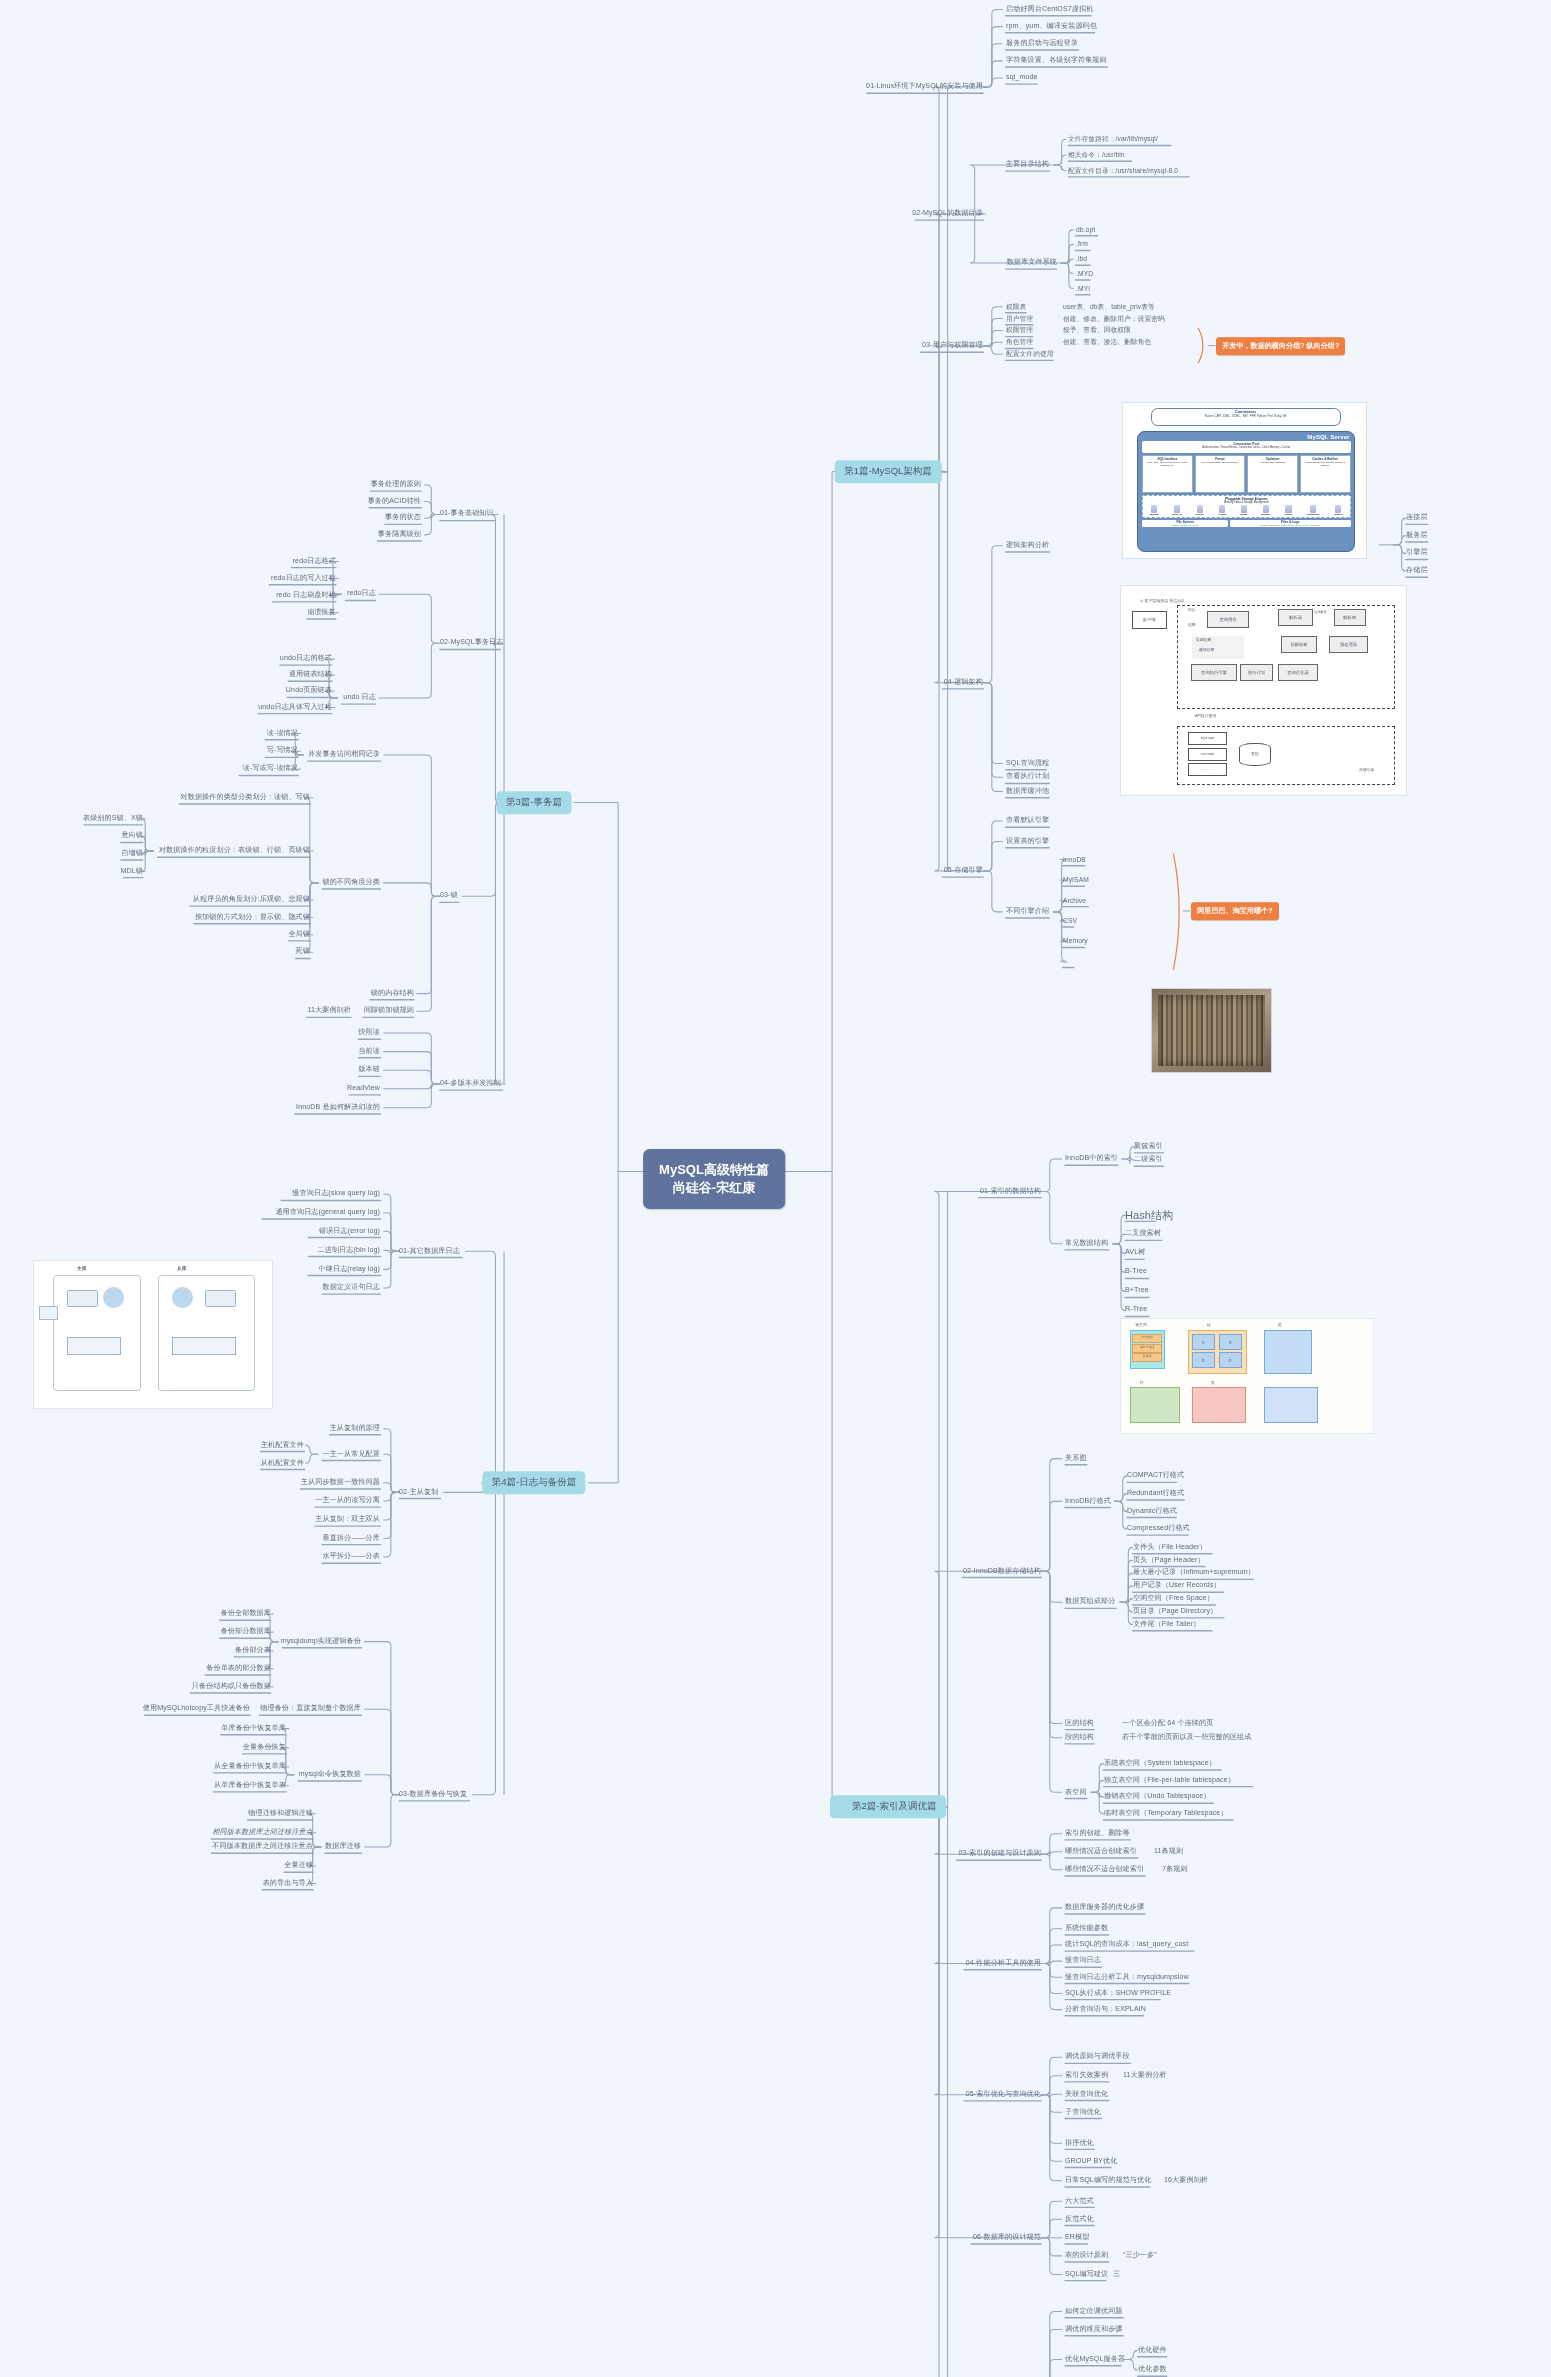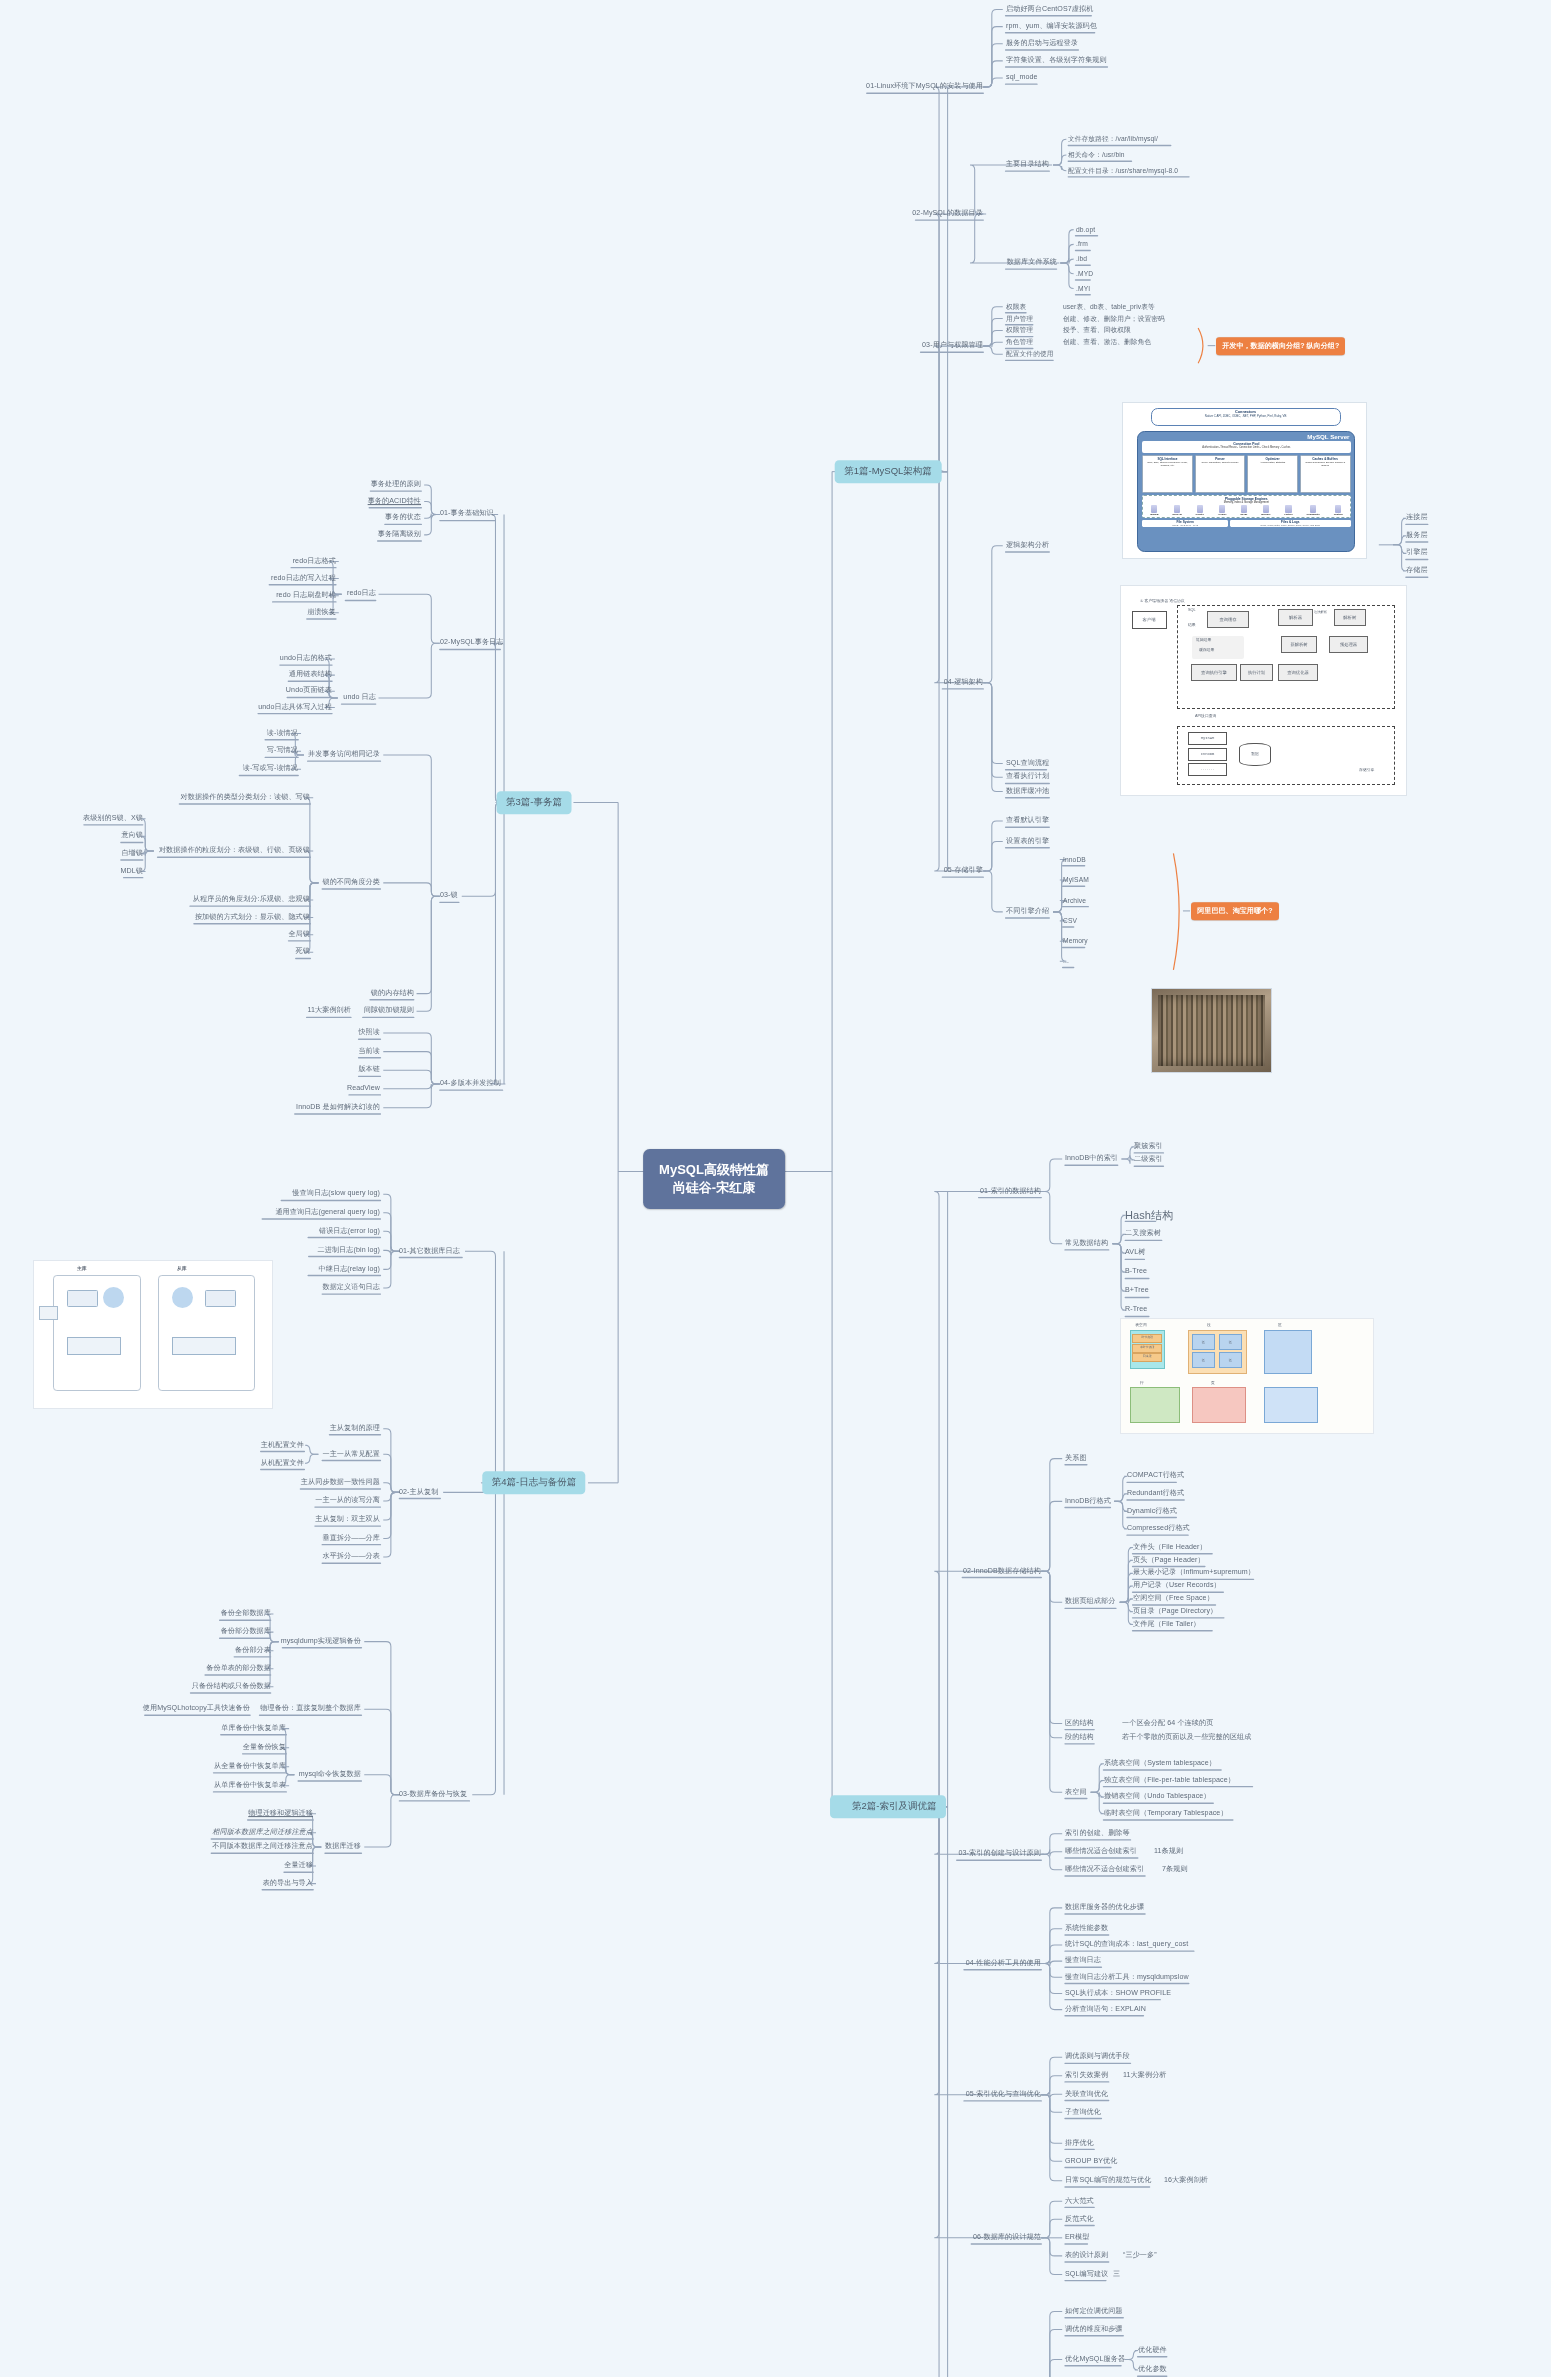--- a/index.html
+++ b/index.html
@@ -581,21 +581,21 @@
     <div class="node l" style="left: 1065px; top: 2312px; font-size: 7.1px;">如何定位调优问题</div>
     <div class="node l" style="left: 1065px; top: 2330px; font-size: 7.1px;">调优的维度和步骤</div>
     <div class="node l" style="left: 1065px; top: 2360px; font-size: 7.1px;">优化MySQL服务器</div>
     <div class="node l" style="left: 1138px; top: 2351px; font-size: 7.1px;">优化硬件</div>
     <div class="node l" style="left: 1138px; top: 2370px; font-size: 7.1px;">优化参数</div>
     <div class="node l" style="left: 440px; top: 514px; font-size: 7.1px;">01-事务基础知识</div>
     <div class="node l" style="left: 440px; top: 643px; font-size: 7.1px;">02-MySQL事务日志</div>
     <div class="node l" style="left: 440px; top: 896px; font-size: 7.1px;">03-锁</div>
     <div class="node l" style="left: 440px; top: 1084px; font-size: 7.1px;">04-多版本并发控制</div>
     <div class="node r" style="left: 421px; top: 485px; font-size: 7.1px;">事务处理的原则</div>
-    <div class="node r" style="left: 421px; top: 502px; font-size: 7.1px; text-decoration: underline;">事务的ACID特性</div>
+    <div class="node r" style="left: 421px; top: 502px; font-size: 7.1px;">事务的ACID特性</div>
     <div class="node r" style="left: 421px; top: 518px; font-size: 7.1px;">事务的状态</div>
     <div class="node r" style="left: 421px; top: 535px; font-size: 7.1px;">事务隔离级别</div>
     <div class="node r" style="left: 376px; top: 594px; font-size: 7.1px;">redo日志</div>
     <div class="node r" style="left: 336px; top: 562px; font-size: 7.1px;">redo日志格式</div>
     <div class="node r" style="left: 336px; top: 579px; font-size: 7.1px; text-align: right;">redo日志的写入过程</div>
     <div class="node r" style="left: 336px; top: 596px; font-size: 7.1px;">redo 日志刷盘时机</div>
     <div class="node r" style="left: 336px; top: 613px; font-size: 7.1px;">崩溃恢复</div>
     <div class="node r" style="left: 376px; top: 698px; font-size: 7.1px;">undo 日志</div>
     <div class="node r" style="left: 332px; top: 659px; font-size: 7.1px;">undo日志的格式</div>
     <div class="node r" style="left: 332px; top: 675px; font-size: 7.1px;">通用链表结构</div>
@@ -649,21 +649,21 @@
     <div class="node r" style="left: 271px; top: 1669px; font-size: 7.1px;">备份单表的部分数据</div>
     <div class="node r" style="left: 271px; top: 1687px; font-size: 7.1px;">只备份结构或只备份数据</div>
     <div class="node r" style="left: 361px; top: 1709px; font-size: 7.1px;">物理备份：直接复制整个数据库</div>
     <div class="node r" style="left: 250px; top: 1709px; font-size: 7.1px;">使用MySQLhotcopy工具快速备份</div>
     <div class="node r" style="left: 361px; top: 1775px; font-size: 7.1px;">mysql命令恢复数据</div>
     <div class="node r" style="left: 286px; top: 1729px; font-size: 7.1px;">单库备份中恢复单库</div>
     <div class="node r" style="left: 286px; top: 1748px; font-size: 7.1px;">全量备份恢复</div>
     <div class="node r" style="left: 286px; top: 1767px; font-size: 7.1px;">从全量备份中恢复单库</div>
     <div class="node r" style="left: 286px; top: 1786px; font-size: 7.1px;">从单库备份中恢复单表</div>
     <div class="node r" style="left: 361px; top: 1847px; font-size: 7.1px;">数据库迁移</div>
-    <div class="node r" style="left: 313px; top: 1814px; font-size: 7.1px; text-decoration: underline;">物理迁移和逻辑迁移</div>
+    <div class="node r" style="left: 313px; top: 1814px; font-size: 7.1px;">物理迁移和逻辑迁移</div>
     <div class="node r" style="left: 313px; top: 1833px; font-size: 7.1px; font-style: italic;">相同版本数据库之间迁移注意点</div>
     <div class="node r" style="left: 313px; top: 1847px; font-size: 7.1px;">不同版本数据库之间迁移注意点</div>
     <div class="node r" style="left: 313px; top: 1866px; font-size: 7.1px;">全量迁移</div>
     <div class="node r" style="left: 313px; top: 1884px; font-size: 7.1px;">表的导出与导入</div>
     <div class="imgbox" style="left: 1122px; top: 402px; width: 243px; height: 155px; background: rgb(255, 255, 255); border: 0.5px solid rgb(217, 226, 234); padding: 0px;">
       <div style="position:absolute;left:27.6px;top:4.8px;width:188px;height:16px;border:1.4px solid #5b82b5;border-radius:6.7px;background:#fff;text-align:center;">
         <div style="font-size:3.8px;font-weight:bold;color:#1a3a63;margin-top:1.4px;">Connectors</div>
         <div style="font-size:2.9px;color:#36506f;">Native C API, JDBC, ODBC, .NET, PHP, Python, Perl, Ruby, VB</div>
       </div>
       <div style="position:absolute;left:14.3px;top:27.6px;width:216px;height:119px;background:#6a91c0;border:1px solid #40699c;border-radius:7.6px;">

